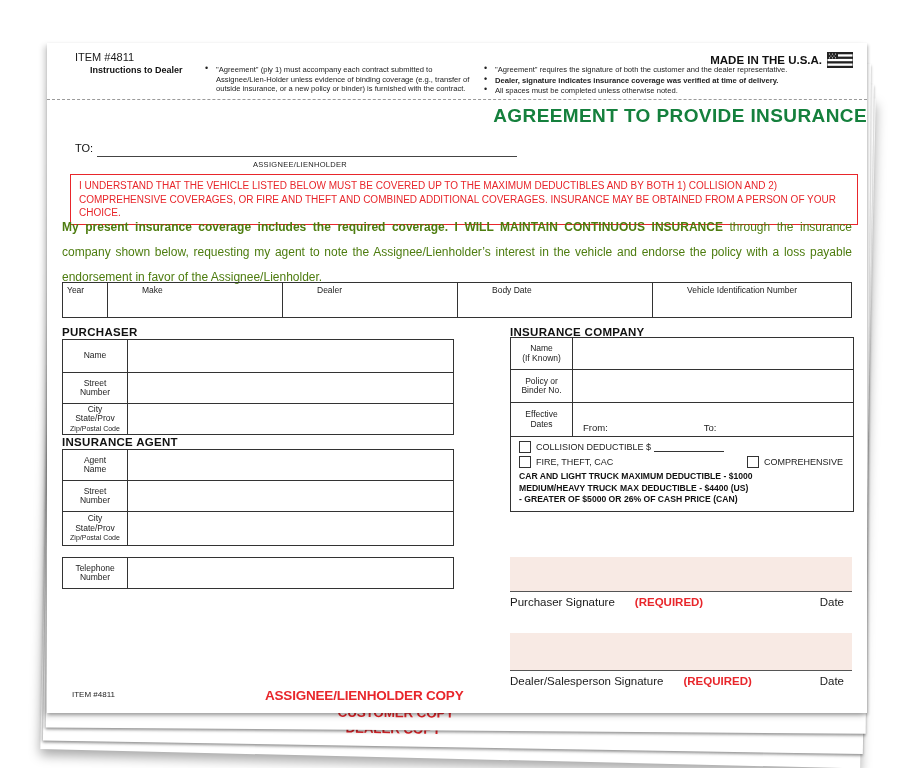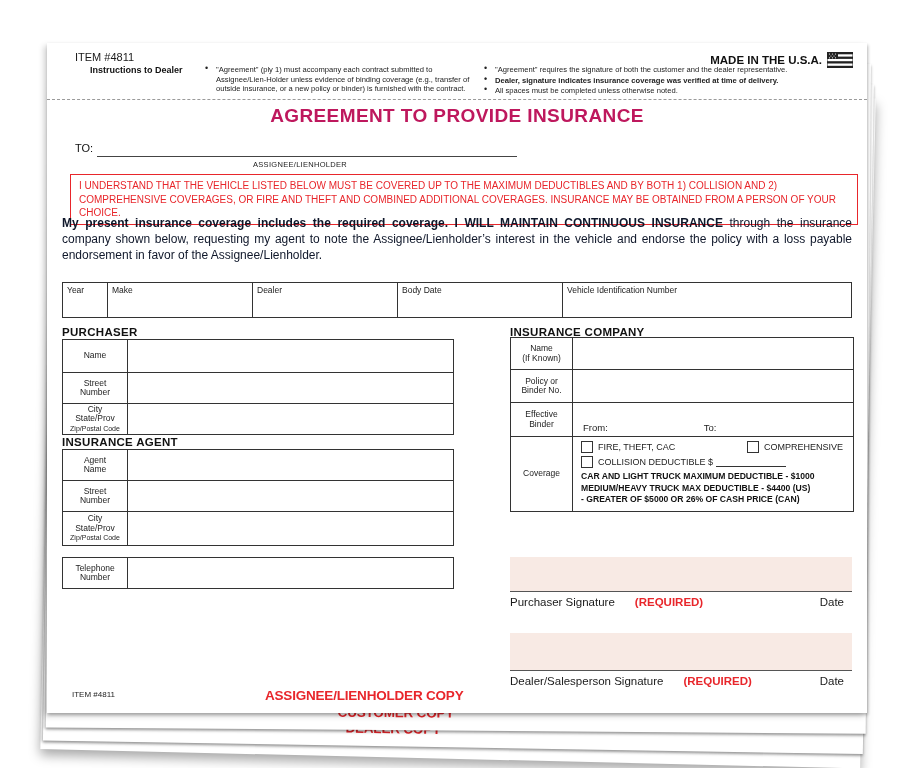--- a/index.html
+++ b/index.html
@@ -25,45 +25,45 @@
   .instr-label{position:absolute;left:43px;top:22px;font-size:9px;font-weight:bold;color:#111;}
   .instr-col{position:absolute;top:22px;font-size:7.6px;line-height:9.5px;color:#222;}
   .instr-col.left{left:158px;width:272px;}
   .instr-col.right{left:437px;width:364px;}
   .bullet-item{position:relative;padding-left:11px;margin-bottom:1px;}
   .bullet-item::before{content:"\2022";position:absolute;left:0;top:-1px;font-size:9px;}
   .bullet-item.bold{font-weight:bold;}
 
   .perf-line{position:absolute;left:0;top:56px;width:100%;border-top:1.5px dashed #9a9a9a;}
 
-  .title{position:absolute;left:0;top:62px;width:100%;text-align:center;
-         font-size:19px;font-weight:bold;letter-spacing:0.4px;color:#be185d;}
+  .title{position:absolute;left:0;top:62px;width:100%;text-align:right;
+         font-size:19px;font-weight:bold;letter-spacing:0.4px;color:#15803d;}
 
   .to-row{position:absolute;left:28px;top:99px;font-size:11px;color:#111;}
   .to-line{position:absolute;left:50px;top:113px;width:420px;border-top:1px solid #444;}
   .to-sub{position:absolute;left:206px;top:117px;font-size:7.5px;letter-spacing:0.3px;color:#222;}
 
   .notice{position:absolute;left:23px;top:131px;width:770px;border:1.5px solid #e8262b;
           color:#e8262b;font-size:10px;line-height:13.5px;padding:4px 8px;text-align:left;}
 
-  .para{position:absolute;left:15px;top:172px;width:790px;font-size:12px;line-height:16px;
-        color:#0f172a;text-align:justify;}
+  .para{position:absolute;left:15px;top:172px;width:790px;font-size:12px;line-height:25px;
+        color:#4d7c0f;text-align:justify;}
 
   
   .ftable{position:absolute;border:1px solid #333;background:#fff;}
   .frow{display:flex;border-top:1px solid #333;}
   .frow:first-child{border-top:none;}
   .flabel{width:65px;border-right:1px solid #333;display:flex;flex-direction:column;
           justify-content:center;align-items:center;text-align:center;
           font-size:8.5px;line-height:9.5px;color:#222;padding:1px 2px;box-sizing:border-box;}
   .flabel .tiny{font-size:7px;}
   .fvalue{flex:1;}
 
   .vtable{position:absolute;left:15px;top:239px;width:790px;height:36px;border:1px solid #333;
-          display:flex;box-sizing:border-box;}
+          display:flex;box-sizing:border-box;gap:30px;}
   .vcell{border-right:1px solid #333;font-size:8.5px;color:#222;padding:2px 4px;box-sizing:border-box;}
   .vcell:last-child{border-right:none;}
 
   .sec-heading{position:absolute;font-size:11.5px;font-weight:bold;color:#111;letter-spacing:0.3px;}
 
   .dates-cell{display:flex;align-items:flex-end;padding:3px 10px;font-size:9.5px;color:#222;box-sizing:border-box;}
   .dates-cell .to{margin-left:96px;}
 
   .cov-cell{padding:4px 8px;box-sizing:border-box;}
   .cov-line{display:flex;align-items:center;font-size:9px;color:#222;margin-bottom:3px;}
@@ -226,49 +226,46 @@
       <div class="frow" style="height:32px">
         <div class="flabel" style="width:62px">
             <span>Policy or</span>
             <span>Binder No.</span>
           </div>
         <div class="fvalue"></div>
       </div>
       <div class="frow" style="height:33px">
         <div class="flabel" style="width:62px">
             <span>Effective</span>
-            <span>Binder</span>
+            <span>Dates</span>
           </div>
         <div class="fvalue dates-cell">
           <span>From:</span>
           <span class="to">To:</span>
         </div>
       </div>
       <div class="frow" style="height:74px">
-        <div class="flabel" style="width:62px">
-            <span>Coverage</span>
-          </div>
         <div class="fvalue cov-cell">
+          <div class="cov-line">
+            <span class="grp">
+              <span class="checkbox"></span>
+              <span>COLLISION DEDUCTIBLE $</span>
+              <span class="blank-line"></span>
+            </span>
+          </div>
           <div class="cov-line">
             <span class="grp">
               <span class="checkbox"></span>
               <span>FIRE, THEFT, CAC</span>
             </span>
             <span class="grp right">
               <span class="checkbox"></span>
               <span>COMPREHENSIVE</span>
             </span>
           </div>
-          <div class="cov-line">
-            <span class="grp">
-              <span class="checkbox"></span>
-              <span>COLLISION DEDUCTIBLE $</span>
-              <span class="blank-line"></span>
-            </span>
-          </div>
           <div class="cov-note">CAR AND LIGHT TRUCK MAXIMUM DEDUCTIBLE - $1000</div>
           <div class="cov-note">MEDIUM/HEAVY TRUCK MAX DEDUCTIBLE - $4400 (US)</div>
           <div class="cov-note">- GREATER OF $5000 OR 26% OF CASH PRICE (CAN)</div>
         </div>
       </div>
     </div>
 
     <div class="sig-box" style="top:514px;height:35px"></div>
     <div class="sig-caption" style="top:553px">
       <span>Purchaser Signature</span>

